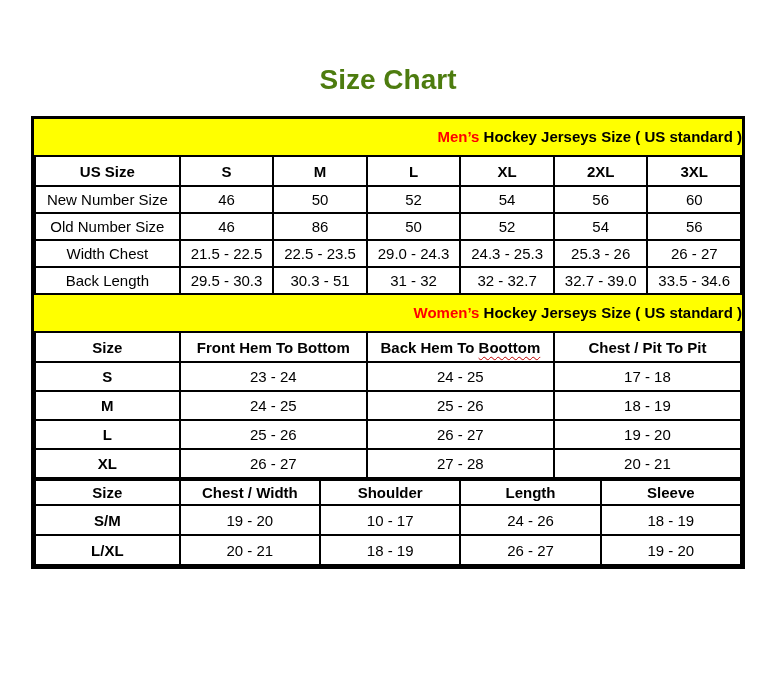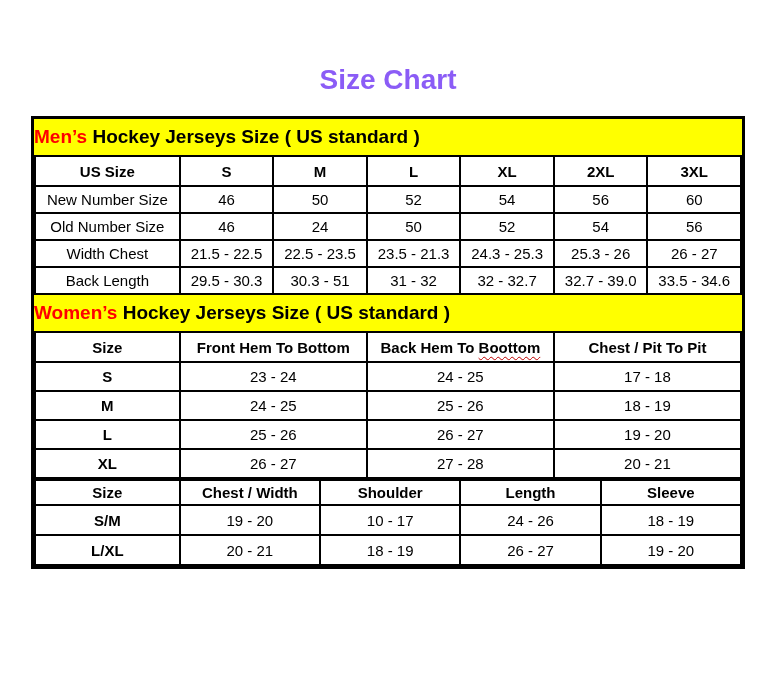--- a/index.html
+++ b/index.html
@@ -16,33 +16,33 @@
     overflow: hidden;
   }
   .page-title {
     margin: 0;
     padding-top: 64px;
     padding-bottom: 20px;
     text-align: center;
     font-size: 28px;
     font-weight: bold;
     letter-spacing: 0px;
-    color: #8b5cf6;
+    color: #4d7c0f;
   }
   .chart-wrap {
     width: 708px;
     margin: 0 auto;
     border: 3px solid #000000;
   }
   .banner {
     background: #ffff00;
     height: 36px;
     line-height: 36px;
-    text-align: left;
-    font-size: 19px;
+    text-align: right;
+    font-size: 15px;
     font-weight: bold;
     color: #000000;
     white-space: nowrap;
   }
   .banner .hl {
     color: #ff0000;
   }
   table.grid {
     border-collapse: collapse;
     width: 100%;
@@ -112,31 +112,31 @@
             <td>46</td>
             <td>50</td>
             <td>52</td>
             <td>54</td>
             <td>56</td>
             <td>60</td>
           </tr>
           <tr>
             <td>Old Number Size</td>
             <td>46</td>
-            <td>24</td>
+            <td>86</td>
             <td>50</td>
             <td>52</td>
             <td>54</td>
             <td>56</td>
           </tr>
           <tr>
             <td>Width Chest</td>
             <td>21.5 - 22.5</td>
             <td>22.5 - 23.5</td>
-            <td>23.5 - 21.3</td>
+            <td>29.0 - 24.3</td>
             <td>24.3 - 25.3</td>
             <td>25.3 - 26</td>
             <td>26 - 27</td>
           </tr>
           <tr>
             <td>Back Length</td>
             <td>29.5 - 30.3</td>
             <td>30.3 - 51</td>
             <td>31 - 32</td>
             <td>32 - 32.7</td>

